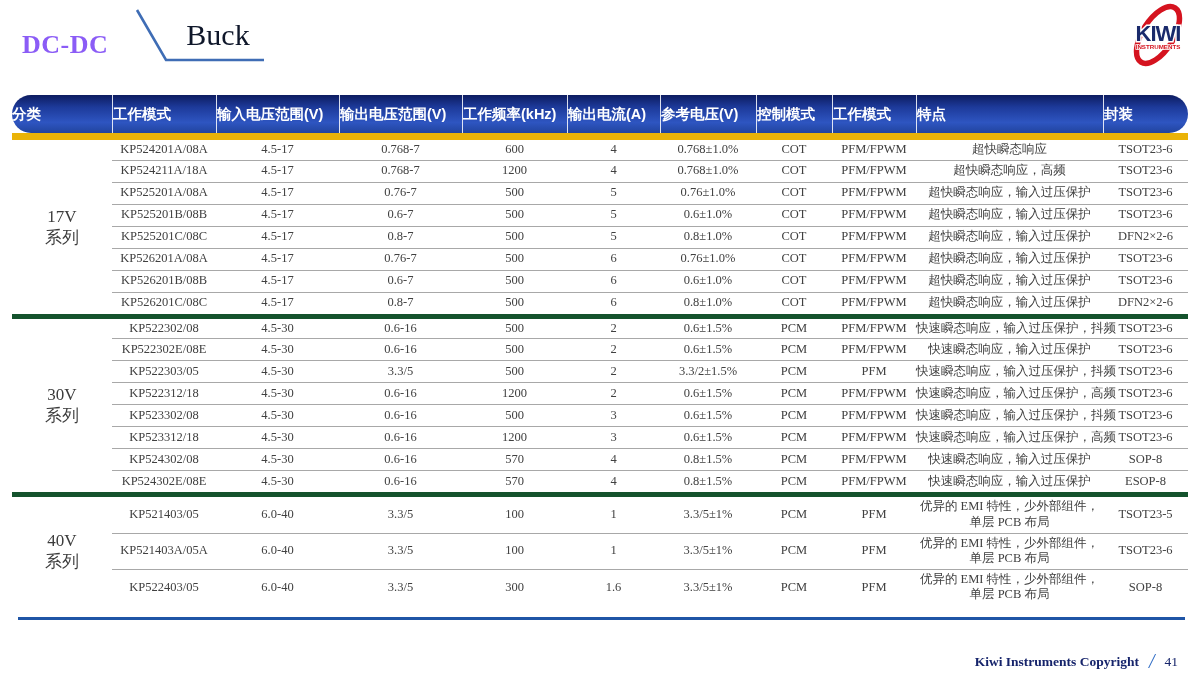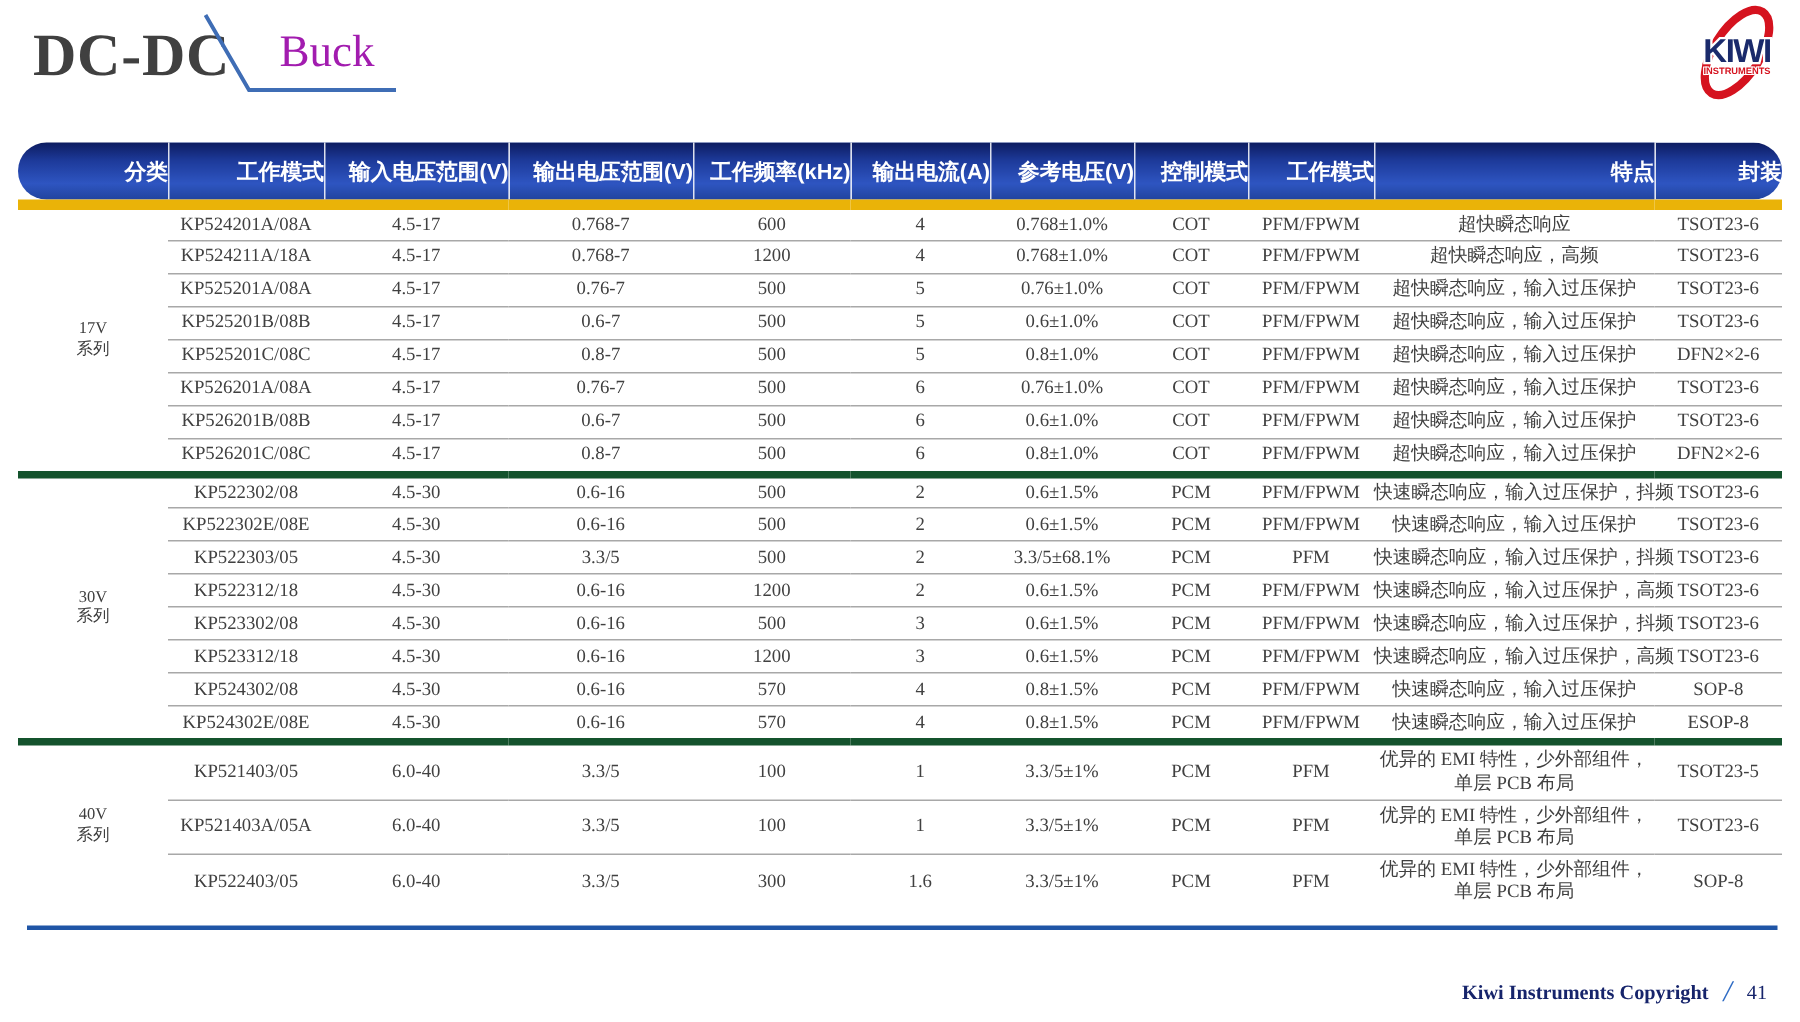--- a/index.html
+++ b/index.html
@@ -6,52 +6,52 @@
   html, body { width: 1200px; height: 681px; }
   body {
     position: relative;
     background: #ffffff;
     font-family: "Liberation Serif", serif;
     overflow: hidden;
   }
 
   
   .title-left {
-    position: absolute; left: 22px; top: 13px;
-    font-family: "Liberation Serif", serif;
-    font-size: 40px; font-weight: bold; color: #404040;
+    position: absolute; left: 22px; top: 30px;
+    font-family: "Liberation Serif", serif;
+    font-size: 26px; font-weight: bold; color: #8b5cf6;
     letter-spacing: 0.5px;
   }
   .title-slash-svg { position: absolute; left: 128px; top: 6px; }
   .title-right {
     position: absolute; left: 172px; top: 18px; width: 92px;
     text-align: center;
     font-family: "Liberation Serif", serif;
-    font-size: 30px; color: #a21caf;
+    font-size: 30px; color: #0f172a;
   }
 
   
   .logo { position: absolute; right: 6px; top: 2px; width: 72px; height: 70px; }
 
   
   .table-wrap { position: absolute; left: 12px; top: 95px; width: 1176px; }
   table.products {
     width: 100%;
     border-collapse: separate;
     border-spacing: 0;
     table-layout: fixed;
   }
   thead th {
     height: 38px;
     background: linear-gradient(180deg, #0d1c60 0%, #1d3a9a 32%, #2e55c1 72%, #21449e 100%);
     color: #ffffff;
     font-family: "Liberation Sans", sans-serif;
     font-size: 14.5px;
     font-weight: bold;
-    text-align: right;
+    text-align: left;
     vertical-align: middle;
     white-space: nowrap;
     overflow: visible;
   }
   thead th + th { border-left: 1px solid rgba(255,255,255,0.85); }
   thead th:first-child { border-radius: 19px 0 0 19px; }
   thead th:last-child  { border-radius: 0 19px 19px 0; }
 
   tbody td {
     font-family: "Liberation Serif", serif;
@@ -60,21 +60,21 @@
     text-align: center;
     vertical-align: middle;
     height: 22px;
     line-height: 1.25;
     white-space: pre;
     overflow: visible;
   }
   tbody tr.first-row td { border-top: 7px solid #eab308; }
   tbody tr.row-sep td { border-top: 1px solid #a8a8a8; }
   tbody tr.group-sep td { border-top: 5px solid #14532d; }
-  td.cat { font-size: 11px; color: #3c3c3c; }
+  td.cat { font-size: 17px; color: #3c3c3c; }
   td.feat { padding: 2px 0; }
 
   
   .bottom-line {
     position: absolute; left: 18px; top: 617px; width: 1167px; height: 3px;
     background: #1f55a6;
   }
   .footer {
     position: absolute; right: 22px; top: 650px;
     display: flex; align-items: center; gap: 8px;
@@ -253,21 +253,21 @@
           <td>PFM/FPWM</td>
           <td class="feat">快速瞬态响应，输入过压保护</td>
           <td>TSOT23-6</td>
         </tr>
         <tr class="row-sep">
           <td>KP522303/05</td>
           <td>4.5-30</td>
           <td>3.3/5</td>
           <td>500</td>
           <td>2</td>
-          <td>3.3/5±68.1%</td>
+          <td>3.3/2±1.5%</td>
           <td>PCM</td>
           <td>PFM</td>
           <td class="feat">快速瞬态响应，输入过压保护，抖频</td>
           <td>TSOT23-6</td>
         </tr>
         <tr class="row-sep">
           <td>KP522312/18</td>
           <td>4.5-30</td>
           <td>0.6-16</td>
           <td>1200</td>

